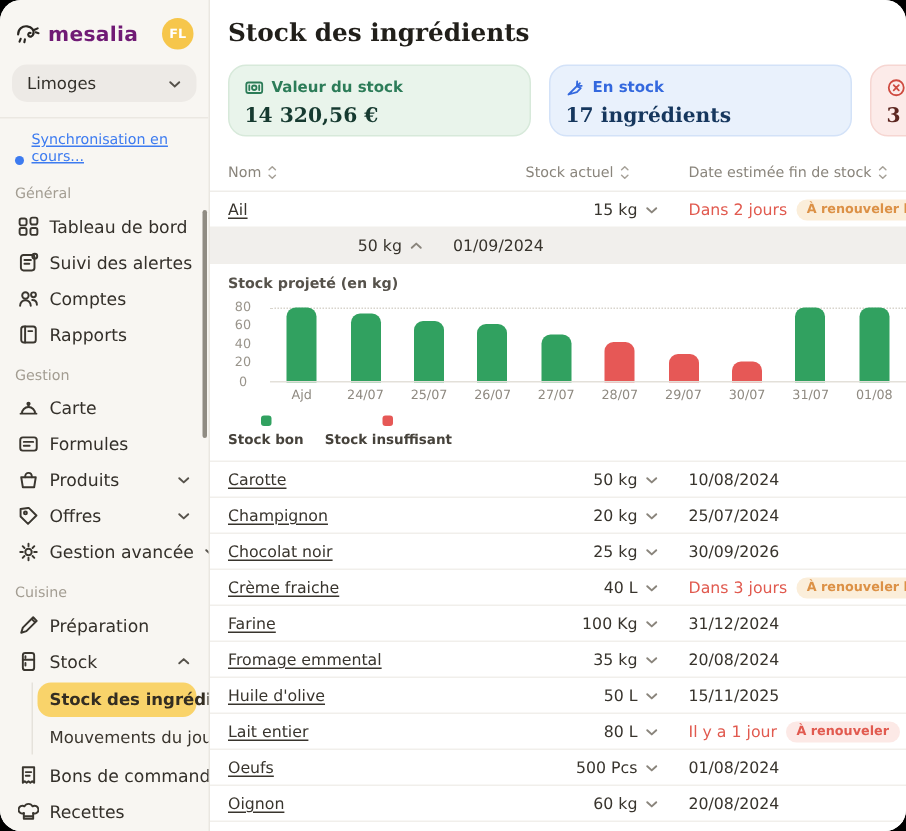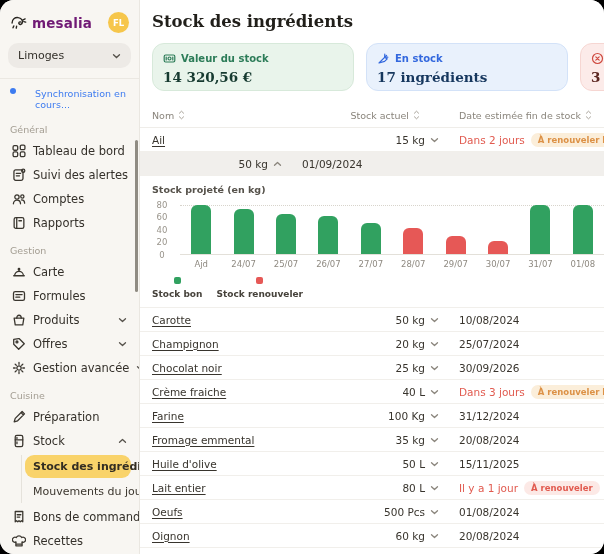--- a/index.html
+++ b/index.html
@@ -8,21 +8,21 @@
 
   
   .sidebar{flex:0 0 140px;width:140px;box-sizing:border-box;background:#f8f6f2;border-right:1px solid #eae7e1;position:relative;padding:10px 8px;overflow:hidden;}
   .logo-row{display:flex;align-items:center;gap:5px;padding:2px 2px 10px 2px;}
   .logo-mark{display:flex;width:17px;height:17px;color:#2a2722;}
   .logo-text{font-size:13.5px;font-weight:700;color:#701a75;letter-spacing:.2px;}
   .avatar{margin-left:auto;width:21px;height:21px;border-radius:50%;background:#f6c64b;color:#fff;font-size:8.5px;font-weight:700;display:flex;align-items:center;justify-content:center;cursor:pointer;}
   .location-select{display:flex;align-items:center;justify-content:space-between;background:#edeae6;border-radius:10px;padding:6px 10px;font-size:11px;color:#33302a;cursor:pointer;margin-bottom:10px;}
   .location-select .chev{display:flex;color:#55514a;}
   .sidebar-divider{height:1px;background:#ebe8e2;margin:0 -8px 8px -8px;}
-  .sync-row{display:flex;align-items:flex-start;gap:19px;color:#3d7bf0;font-size:9.5px;padding:1px 2px 4px 2px;}
+  .sync-row{display:flex;align-items:flex-end;gap:5px;color:#3d7bf0;font-size:9.5px;padding:1px 2px 4px 2px;text-decoration:underline;}
   .sync-dot{width:6px;height:6px;border-radius:50%;background:#3d7bf0;flex:0 0 6px;}
   .section-label{font-size:9.5px;color:#a39d92;margin:10px 2px 4px 2px;}
   .sb-item{display:flex;align-items:center;gap:7px;padding:5px 4px;border-radius:8px;color:#34302a;font-size:11.5px;cursor:pointer;white-space:nowrap;}
   .sb-item .sb-icon{width:14px;height:14px;display:flex;flex:0 0 14px;color:#3a362f;}
   .sb-item .chev{margin-left:auto;display:flex;color:#57534c;}
   .sb-sub{margin:1px 0 2px 13px;border-left:1px solid #e5e2db;padding-left:3px;}
   .sb-sub-item{padding:5px 8px;border-radius:9px;margin:2px 0;color:#3b362e;font-size:11px;cursor:pointer;white-space:nowrap;}
   .sb-sub-item.active{background:#f9d36a;font-weight:700;color:#332d22;}
   .sb-scrollthumb{position:absolute;right:1px;top:140px;width:3px;height:152px;background:#908c83;border-radius:2px;}
 
@@ -426,21 +426,21 @@
               <div class="xlabel">31/07</div>
               <div class="xlabel">01/08</div>
             </div>
       <div class="legend" id="legend">
               <div class="legend-item">
                 <span class="swatch" style="background:#31a160"></span>
                 <span>Stock bon</span>
               </div>
               <div class="legend-item">
                 <span class="swatch" style="background:#e65856"></span>
-                <span>Stock renouveler</span>
+                <span>Stock insuffisant</span>
               </div>
             </div>
     </section>
           <div class="trow">
             <div class="row-name"><a>Carotte</a></div>
             <div class="row-stock">
               <span>50 kg</span>
               <span class="chev">
                 <svg width="9" height="8" viewBox="0 0 9 8" fill="none" stroke="currentColor" stroke-width="1.3" stroke-linecap="round" stroke-linejoin="round">
                   <path d="M1.5 2.8 L4.5 5.6 L7.5 2.8"></path>

